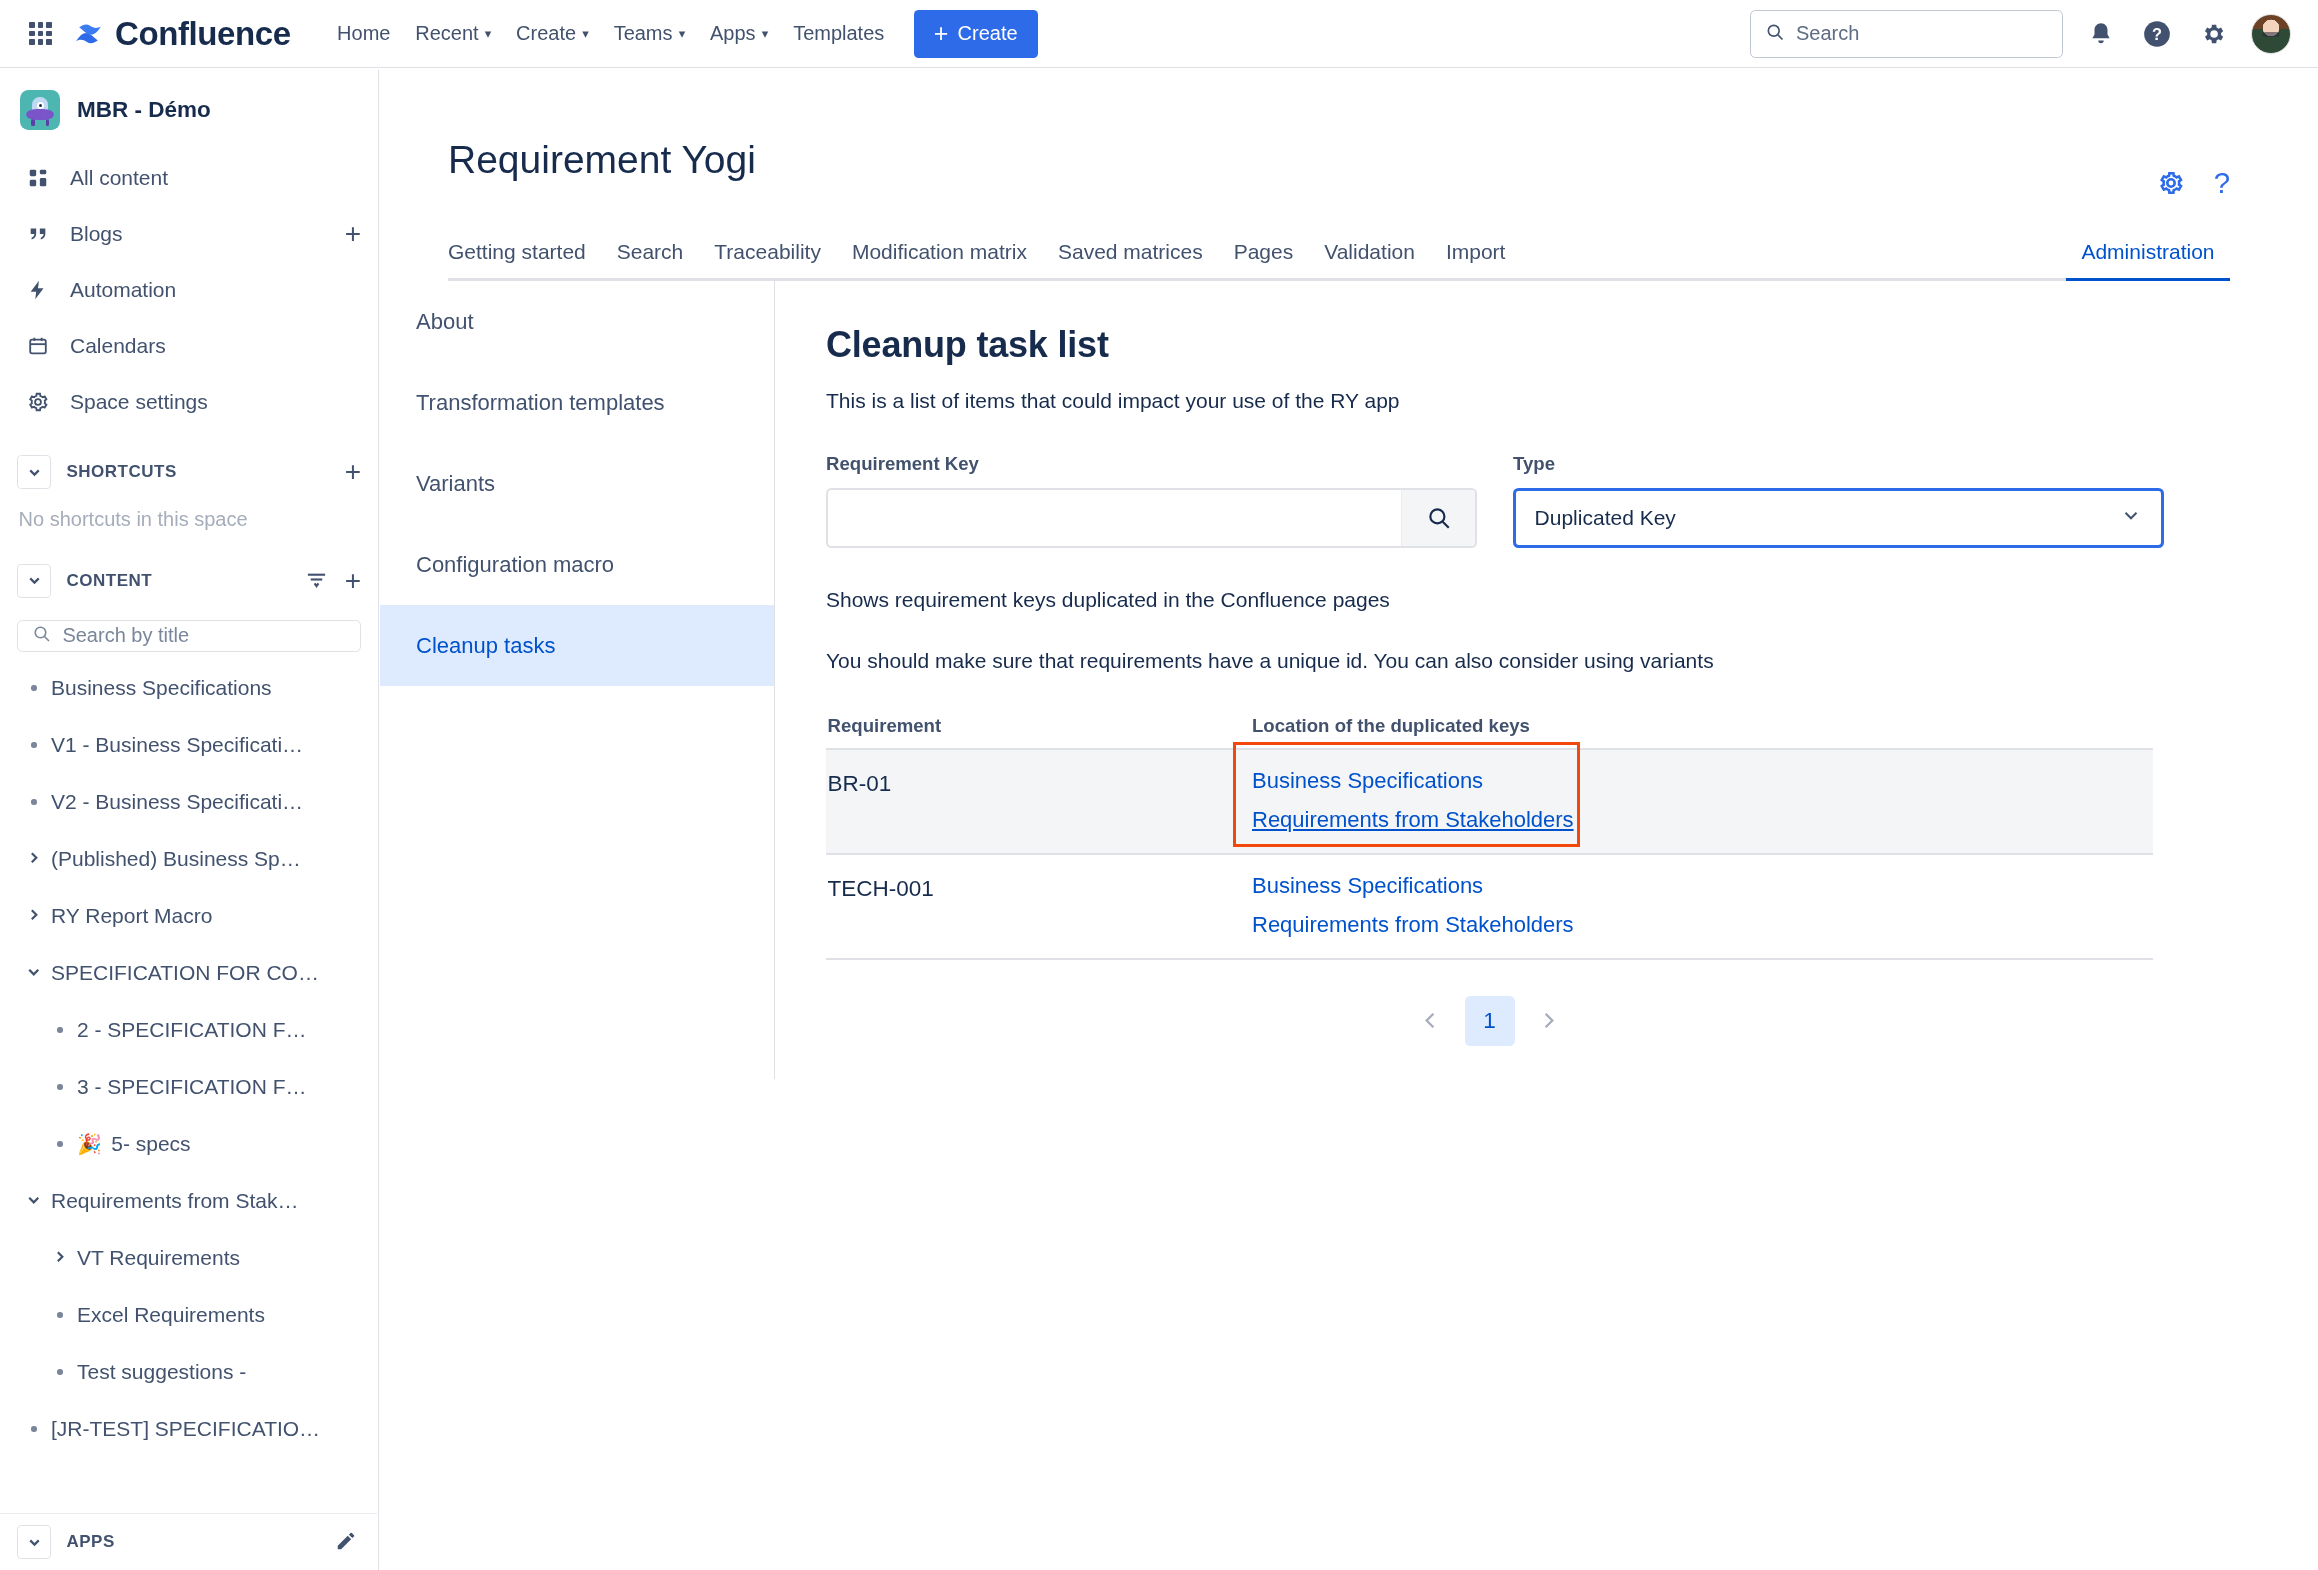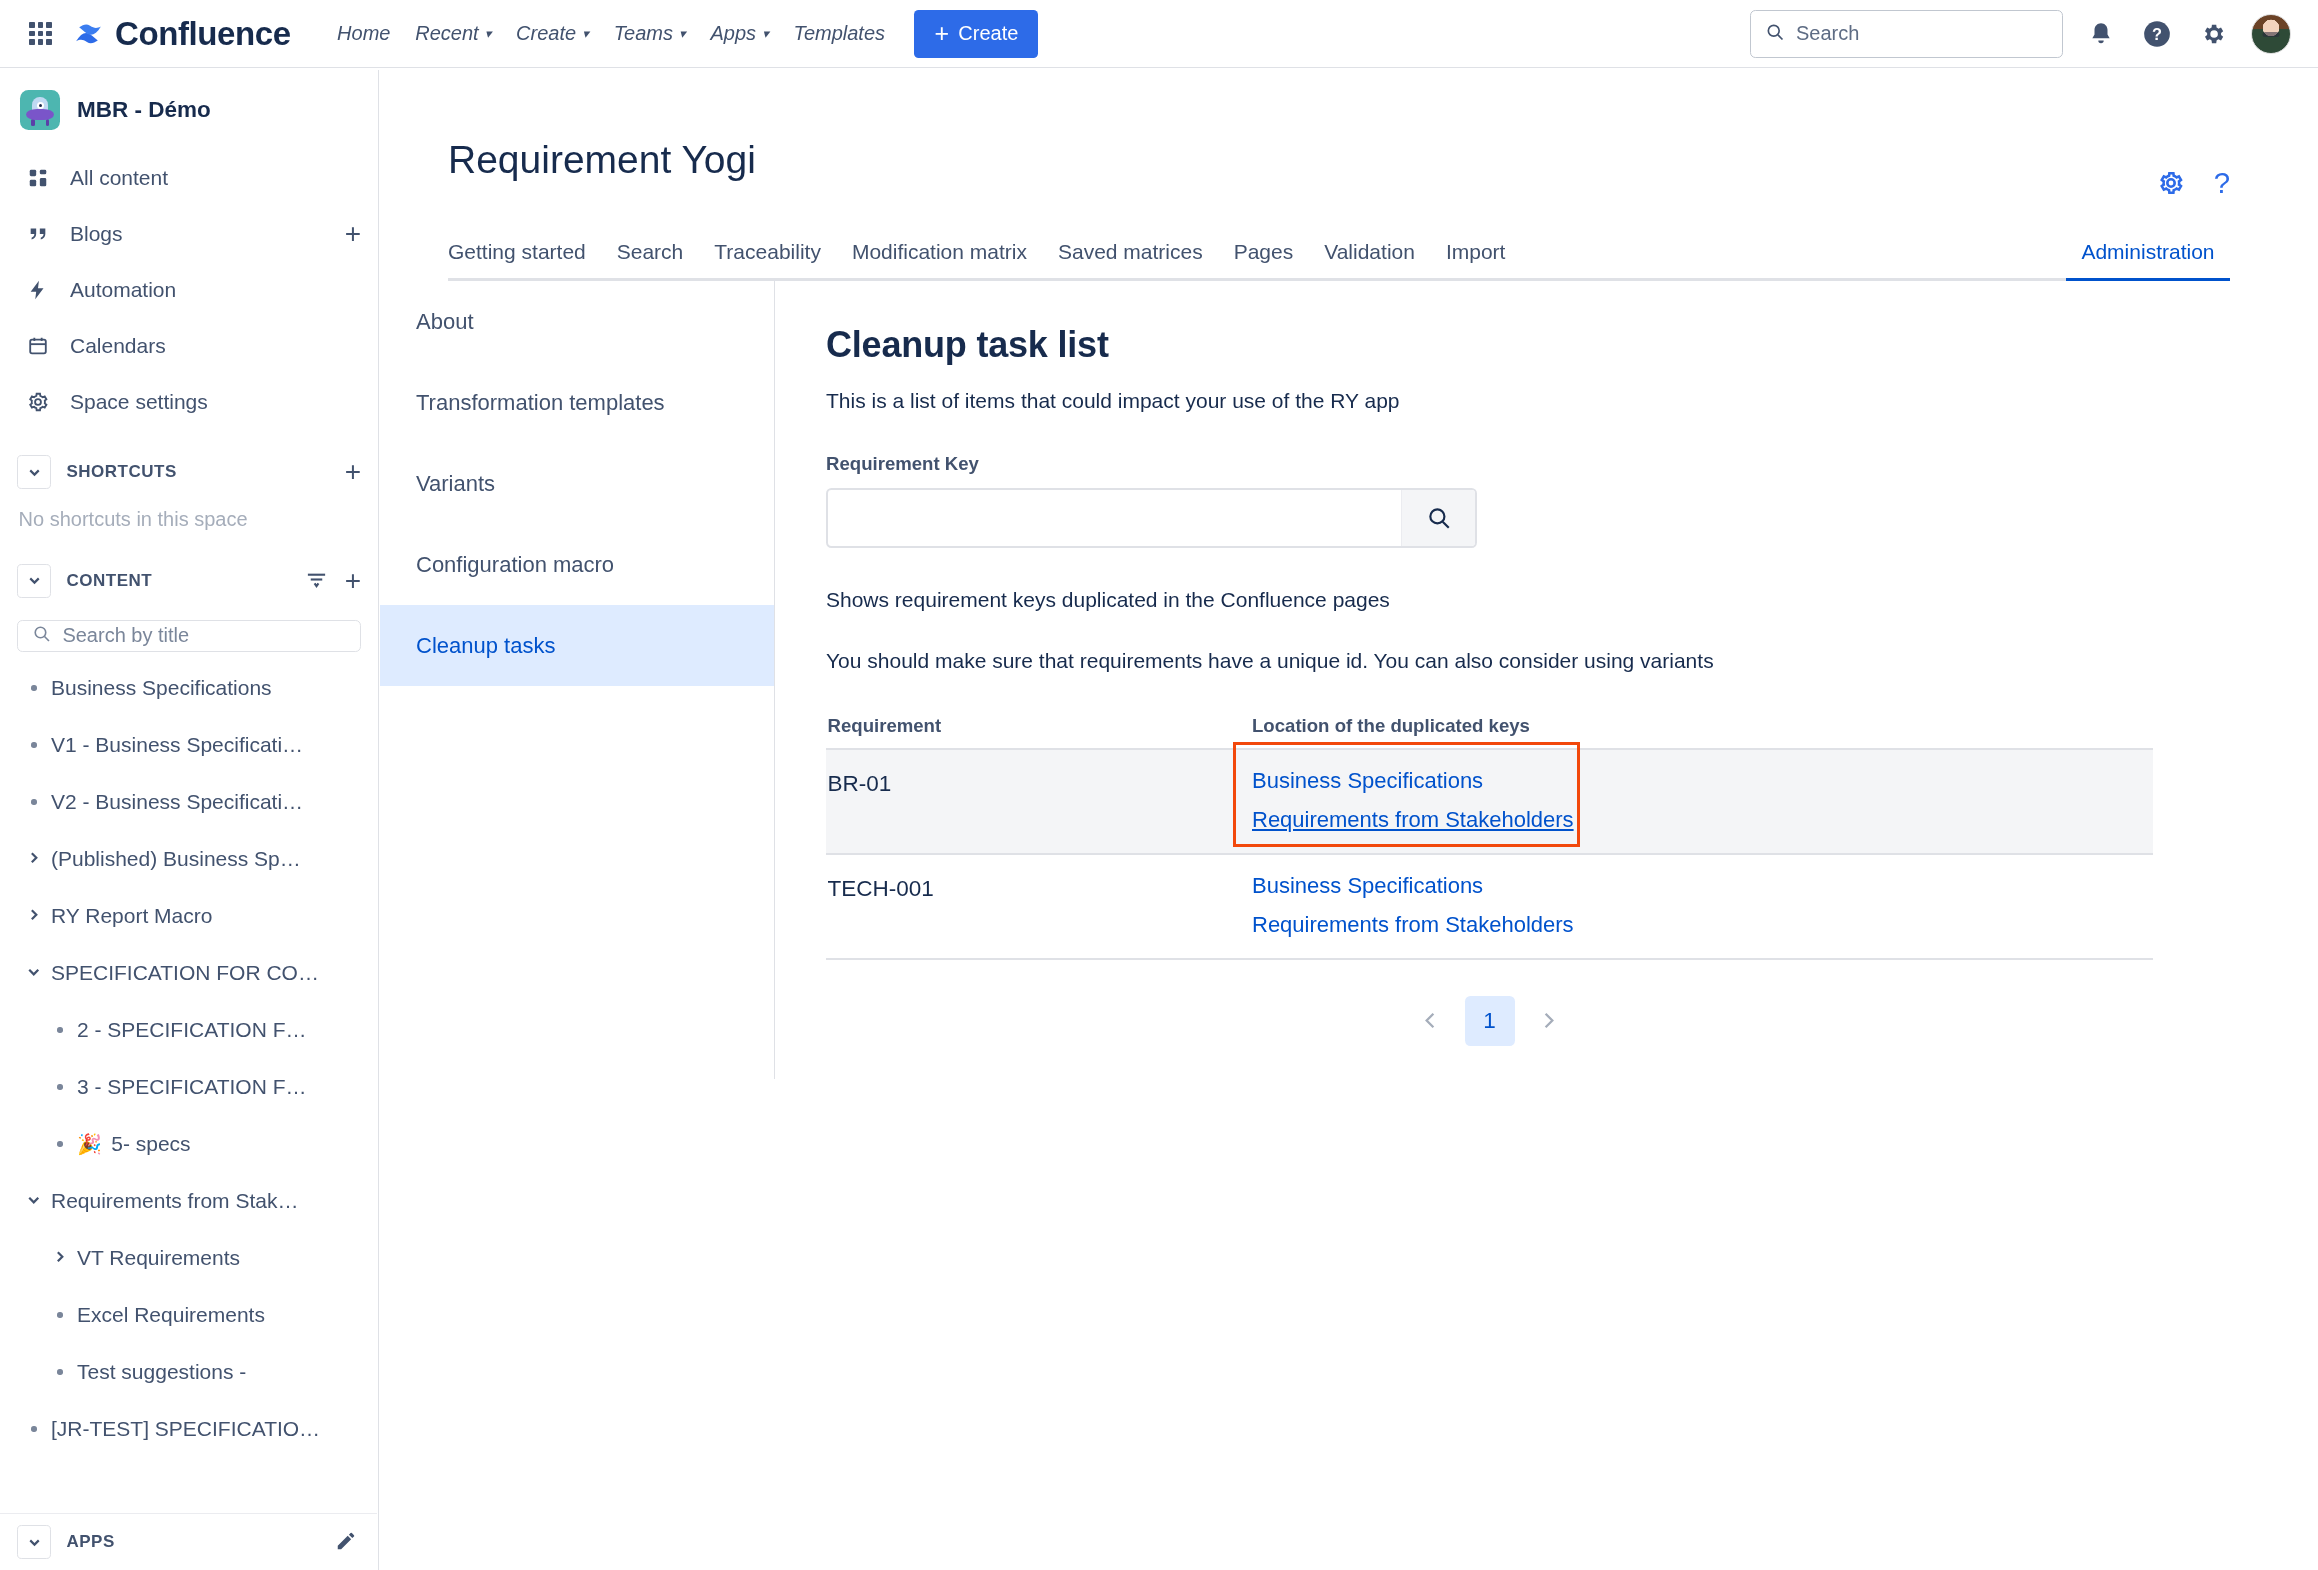--- a/index.html
+++ b/index.html
@@ -24,21 +24,21 @@
     display: grid; grid-template-columns: repeat(3,1fr); grid-template-rows: repeat(3,1fr);
     gap: 3.1px; padding: 3.9px; cursor: pointer;
   }
   .apps-grid i { background: #42526E; border-radius: 0.8px; display: block; }
   .brand { display: flex; align-items: center; margin-left: 17px; cursor: pointer; }
   .brand-mark { width: 31px; height: 31px; position: relative; }
   .brand-text {
     font-size: 33px; font-weight: 700; color: #172B4D;
     margin-left: 11px; letter-spacing: -0.4px;
   }
-  .nav-links { display: flex; align-items: flex-start; margin-left: 34px; font-style: italic; }
+  .nav-links { display: flex; align-items: flex-start; margin-left: 34px; }
   .nav-link {
     font-size: 20px; color: #42526E; padding: 9.3px 12.4px;
     display: flex; align-items: center; gap: 6.2px; cursor: pointer;
     border-radius: 3.9px; white-space: nowrap;
   }
   .caret { font-size: 13px; line-height: 1; color: #42526E; }
   .create-btn {
     margin-left: 17px; background: #2D6BE8; color: #fff;
     font-size: 20px; font-weight: 500; border: none; border-radius: 4.6px;
     padding: 0 20px; height: 48px; display: flex; align-items: center;
@@ -600,20 +600,31 @@
             <input type="text" value="" placeholder="" style="">
             <button class="key-btn">
               <svg width="26" height="26" viewBox="0 0 24 24" fill="none" stroke="#172B4D" stroke-width="2">
                 <circle cx="10.5" cy="10.5" r="6.5"></circle>
                   <line x1="15.4" y1="15.4" x2="21" y2="21"></line>
               </svg>
             </button>
           </div>
         </div>
 
+        <div class="field">
+          <span class="field-label">Type</span>
+          <div class="type-wrap">
+            <span class="type-val">Duplicated Key</span>
+            <span class="type-caret">
+              <svg width="22" height="22" viewBox="0 0 24 24" fill="none" stroke="#42526E" stroke-width="2.2">
+                  <polyline points="6,9.5 12,15.5 18,9.5"></polyline>
+                </svg>
+            </span>
+          </div>
+        </div>
       </div>
 
       <div class="hint">Shows requirement keys duplicated in the Confluence pages</div>
       <div class="hint2">You should make sure that requirements have a unique id. You can also consider using variants</div>
 
       <div class="rtable">
         <div class="rthead">
           <div class="rth col-req">Requirement</div>
           <div class="rth col-loc">Location of the duplicated keys</div>
         </div>

